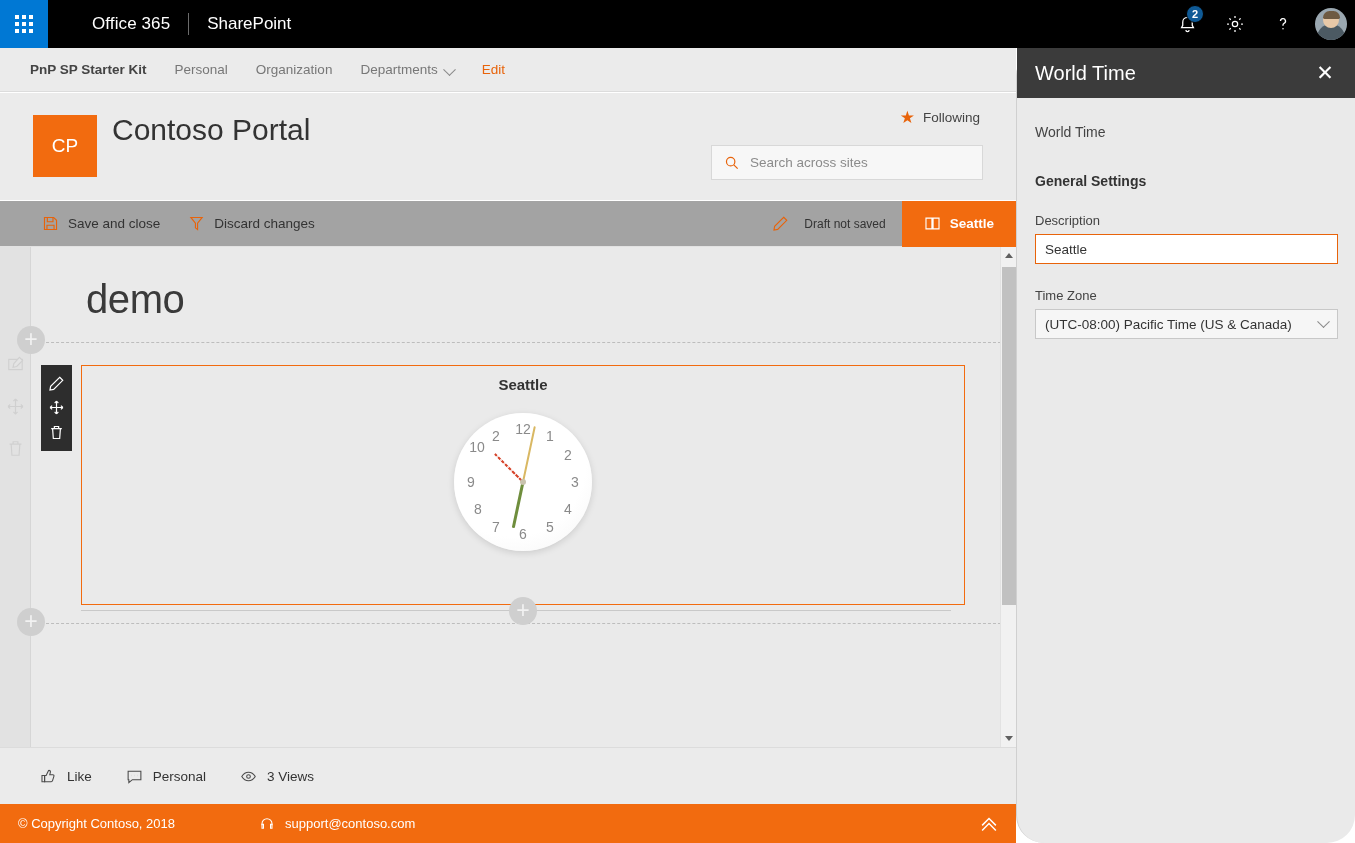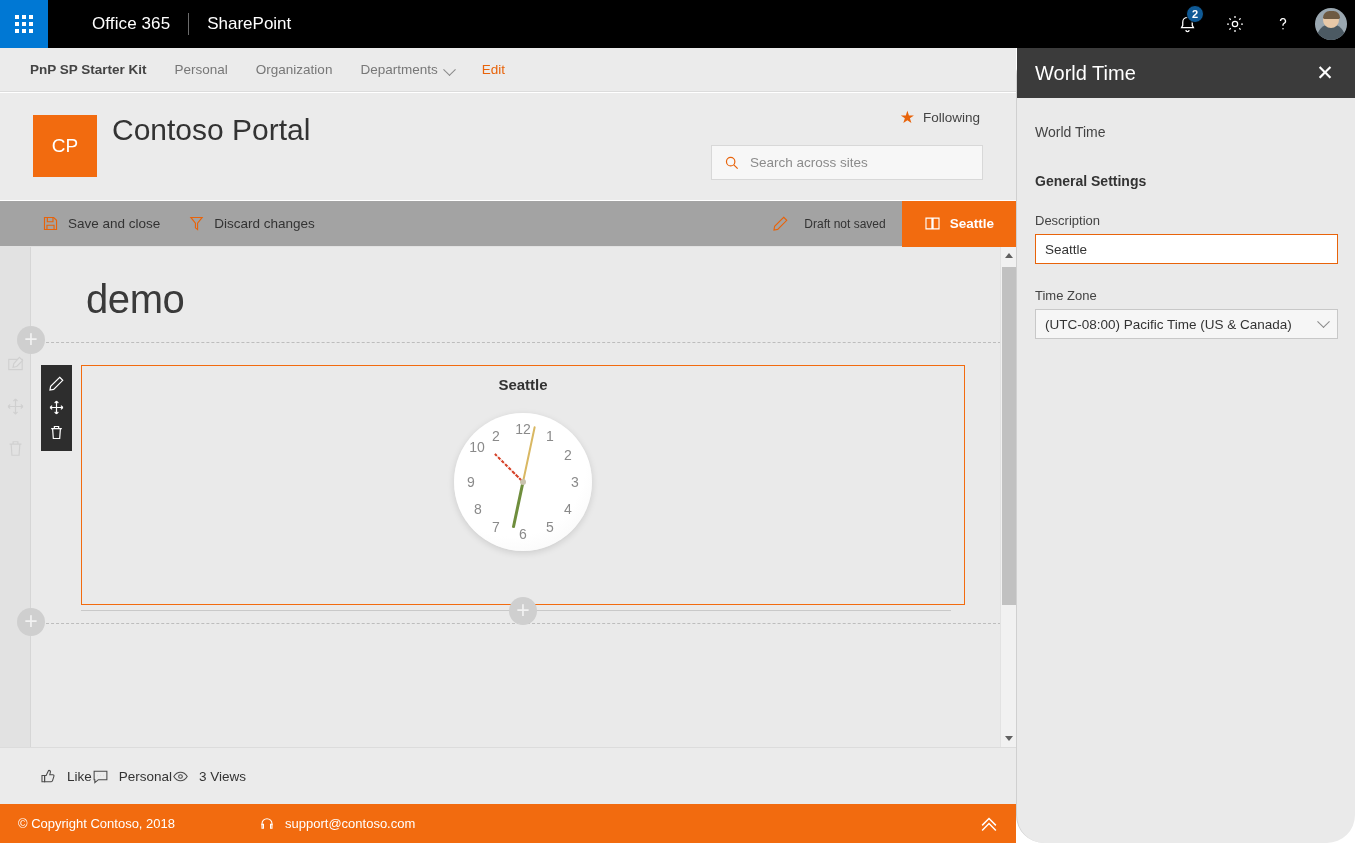--- a/index.html
+++ b/index.html
@@ -242,21 +242,21 @@
   }
   .sb-thumb {
     position: absolute; left: 1px; top: 20px; width: 14px; height: 338px;
     background: #c1c1c1;
   }
 
   
   .social-bar {
     position: absolute; left: 0; top: 747px; width: 1016px; height: 57px;
     background: #ebebeb; border-top: 1px solid #dcdcdc;
-    display: flex; align-items: center; padding-left: 40px; 
+    display: flex; align-items: center; padding-left: 40px; gap: 34px;
   }
   .social-item {
     display: flex; align-items: center; gap: 10px; font-size: 13.5px; color: #333;
   }
 
   
   .footer {
     position: absolute; left: 0; top: 804px; width: 1016px; height: 39px;
     background: #f26b0f; display: flex; align-items: center; color: #fff;
     font-size: 13px;

